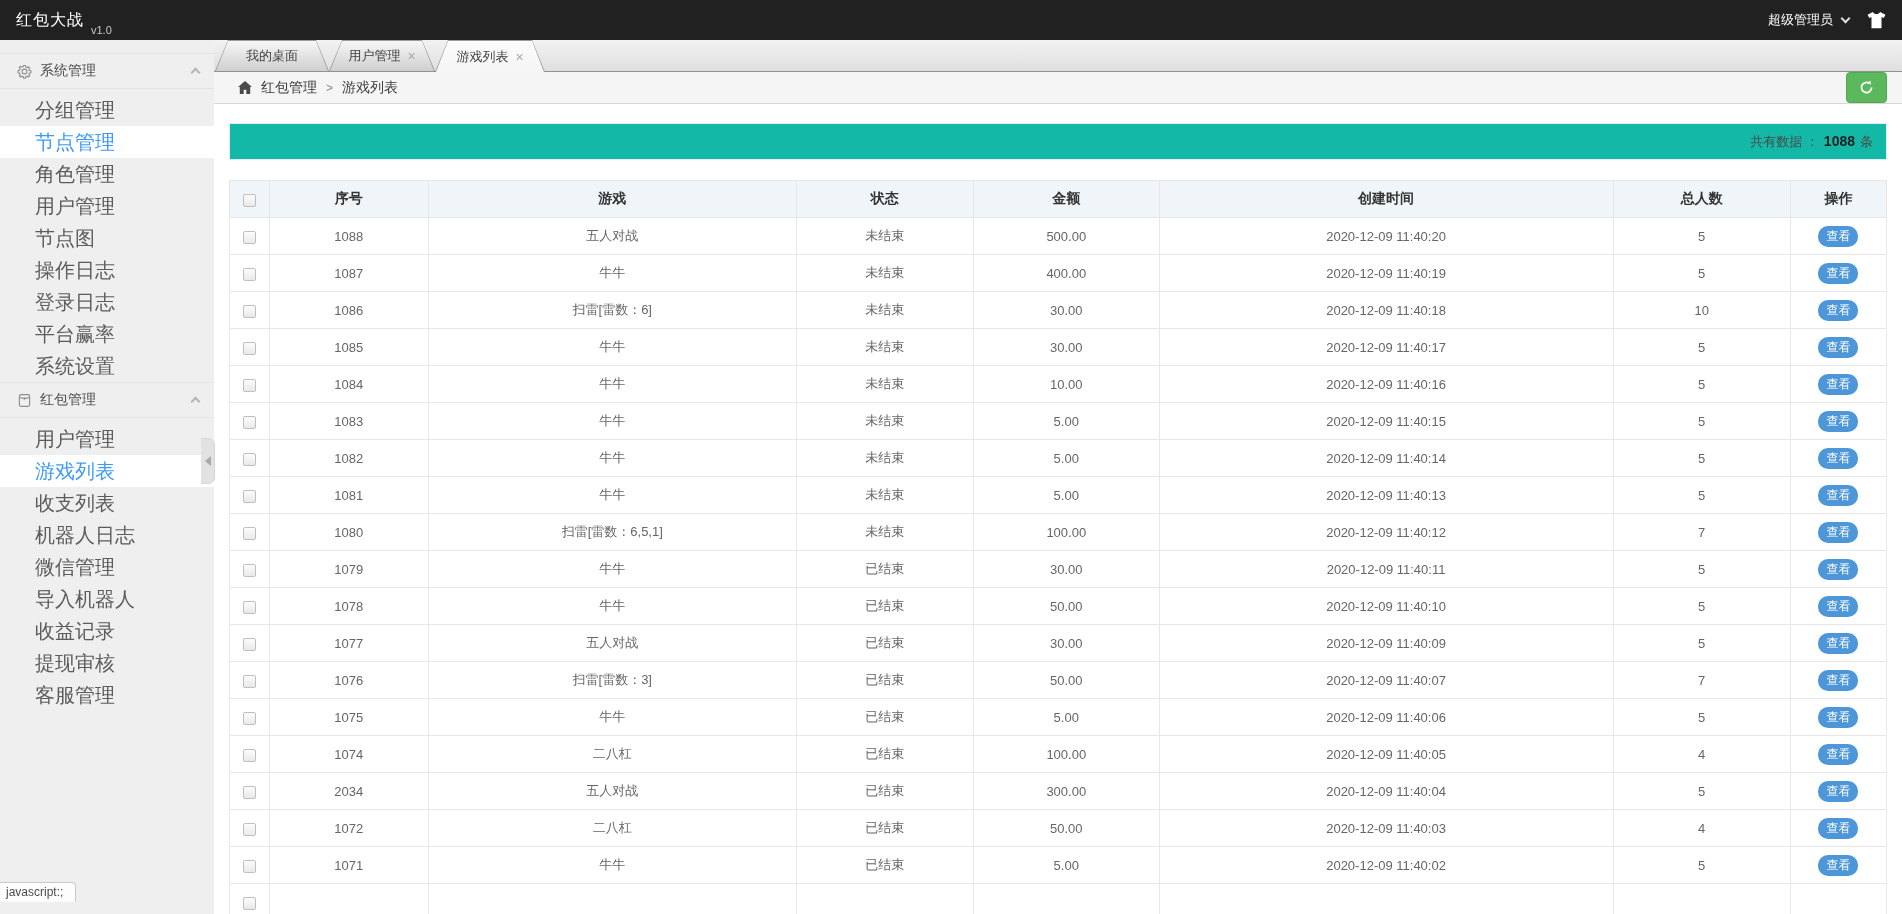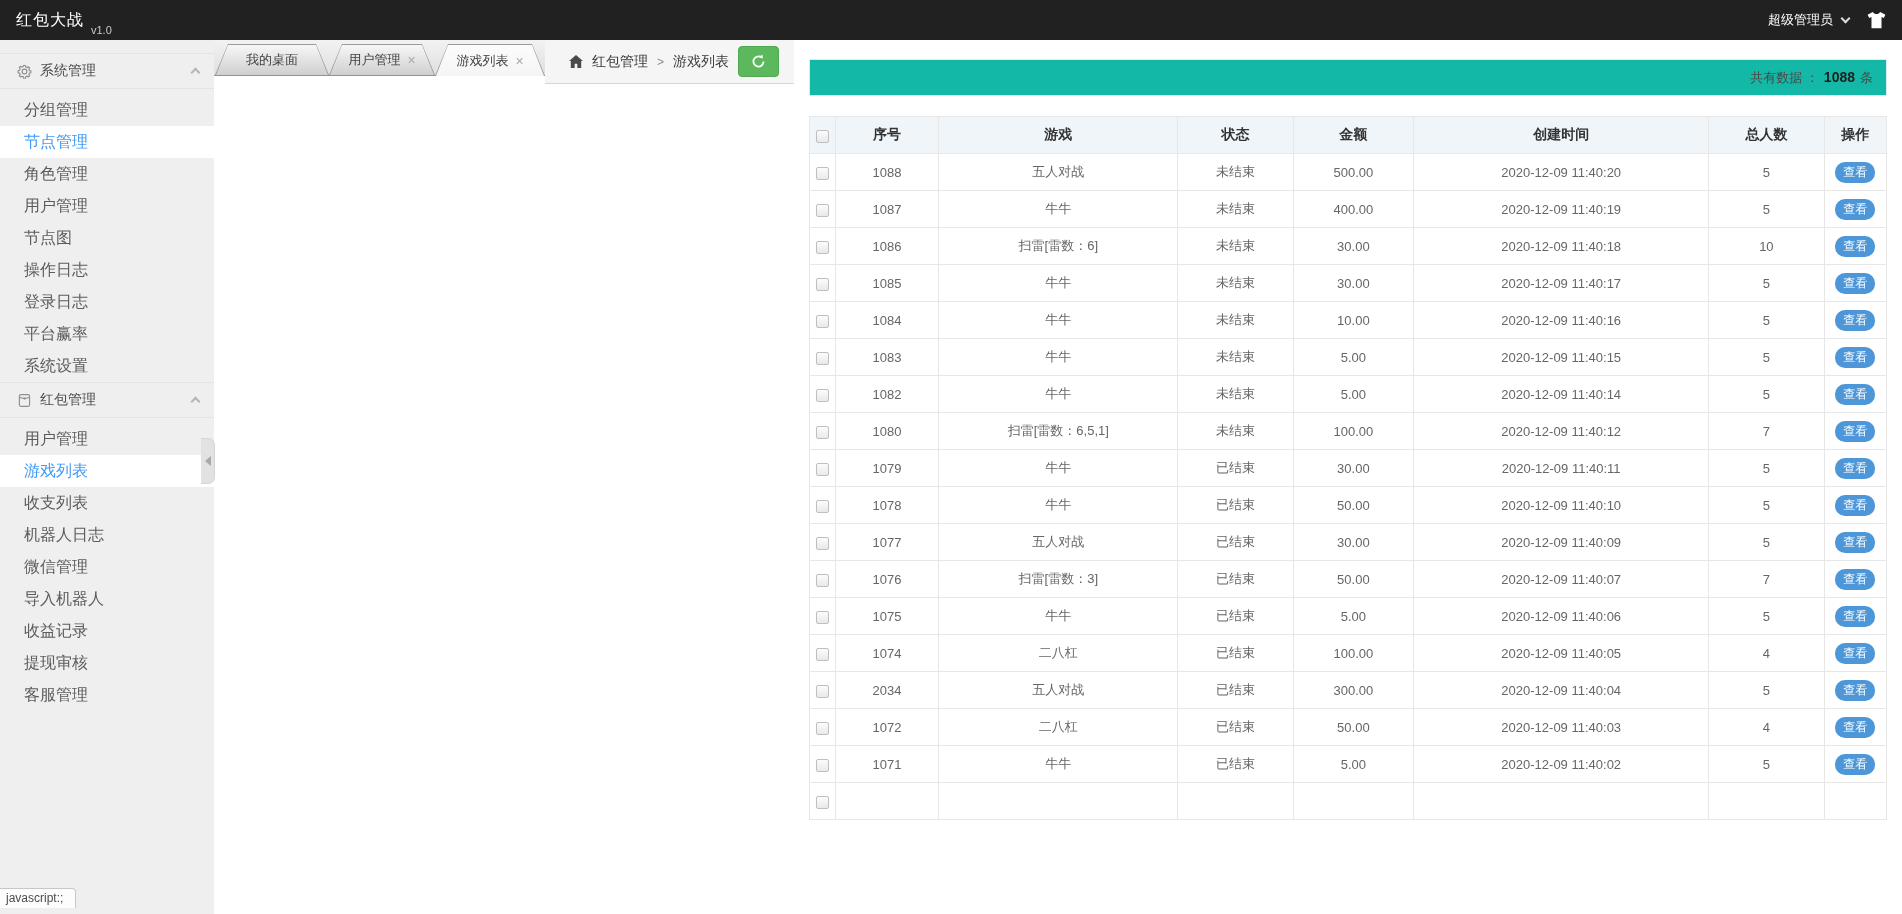--- a/index.html
+++ b/index.html
@@ -12,31 +12,31 @@
   .hdr .ver{font-size:11px;color:#c9c9c9;margin-left:7px;margin-top:20px}
   .hdr-right{margin-left:auto;display:flex;align-items:center;gap:18px}
   .hdr-user{display:flex;align-items:center;gap:9px;font-size:13px;cursor:pointer}
   .chev-down{width:7px;height:7px;border-right:2px solid #dcdcdc;border-bottom:2px solid #dcdcdc;
     transform:rotate(45deg);margin-top:-4px}
   .theme-btn{display:flex;align-items:center;cursor:pointer}
 
   
   .layout{display:flex;height:874px}
   aside{width:214px;background:#efefef;flex:none;padding-top:13px}
-  .main{flex:1;min-width:0;display:flex;}
+  .main{flex:1;min-width:0;display:flex;flex-direction:column}
 
   
   .sec-hd{height:36px;display:flex;align-items:center;gap:8px;padding:0 15px 0 17px;
     border-top:1px solid #e4e4e4;border-bottom:1px solid #e4e4e4;
     font-size:14px;color:#4d4d4d;cursor:pointer}
   .s-icon{display:flex;align-items:center}
   .chev-up{width:7px;height:7px;border-left:2px solid #b5b5b5;border-top:2px solid #b5b5b5;
     transform:rotate(45deg);margin-left:auto;margin-top:3px}
   .s-items{padding:5px 0 0}
-  .s-item{height:32px;line-height:32px;padding-left:24px;font-size:16px;color:#5c5c5c;cursor:pointer}
+  .s-item{height:32px;line-height:32px;padding-left:35px;font-size:20px;color:#5c5c5c;cursor:pointer}
   .s-item.active{background:#ffffff;color:#3f9af7}
 
   
   .handle{position:absolute;left:201px;top:438px;width:14px;height:46px;background:#e2e2e2;
     border:1px solid #d5d5d5;border-left:none;border-radius:0 7px 7px 0;
     display:flex;align-items:center;justify-content:center;cursor:pointer;z-index:4}
   .tri-left{width:0;height:0;border-top:5px solid transparent;border-bottom:5px solid transparent;
     border-right:6px solid #a9a9a9}
 
   
@@ -73,21 +73,21 @@
   table{width:100%;border-collapse:collapse;table-layout:fixed;margin-top:20px}
   th,td{border:1px solid #e7e7e7;height:37px;text-align:center;font-size:13px;color:#666;
     overflow:hidden;white-space:nowrap}
   thead th{background:#eff5f9;color:#333;font-size:14px;font-weight:bold}
   .cb{display:inline-block;width:13px;height:13px;border:1px solid #bfbfbf;border-radius:2px;
     background:linear-gradient(#fcfcfc,#e9e9e9);vertical-align:middle;cursor:pointer}
   .view-btn{display:inline-block;padding:3px 8px;background:#4d97d9;color:#fff;font-size:12px;
     border-radius:10px;line-height:1.25;cursor:pointer}
 
   
-  .statusbub{position:absolute;left:0;bottom:6px;background:#fdfdfd;border:1px solid #c8c8c8;
+  .statusbub{position:absolute;left:0;bottom:12px;background:#fdfdfd;border:1px solid #c8c8c8;
     border-left:none;border-bottom:none;border-radius:0 4px 0 0;padding:2px 12px 3px 6px;
     font-size:12px;color:#4c4c4c;z-index:6}
 </style>
 </head>
 <body>
 
 <header class="hdr">
   <span class="title">红包大战</span>
   <span class="ver">v1.0</span>
   <div class="hdr-right">
@@ -288,20 +288,30 @@
     <td>1082</td>
     <td>牛牛</td>
     <td>未结束</td>
     <td>5.00</td>
     <td>2020-12-09 11:40:14</td>
     <td>5</td>
     <td><span class="view-btn">查看</span></td>
   </tr>
             <tr>
     <td><span class="cb"></span></td>
+    <td>1081</td>
+    <td>牛牛</td>
+    <td>未结束</td>
+    <td>5.00</td>
+    <td>2020-12-09 11:40:13</td>
+    <td>5</td>
+    <td><span class="view-btn">查看</span></td>
+  </tr>
+            <tr>
+    <td><span class="cb"></span></td>
     <td>1080</td>
     <td>扫雷[雷数：6,5,1]</td>
     <td>未结束</td>
     <td>100.00</td>
     <td>2020-12-09 11:40:12</td>
     <td>7</td>
     <td><span class="view-btn">查看</span></td>
   </tr>
             <tr>
     <td><span class="cb"></span></td>

